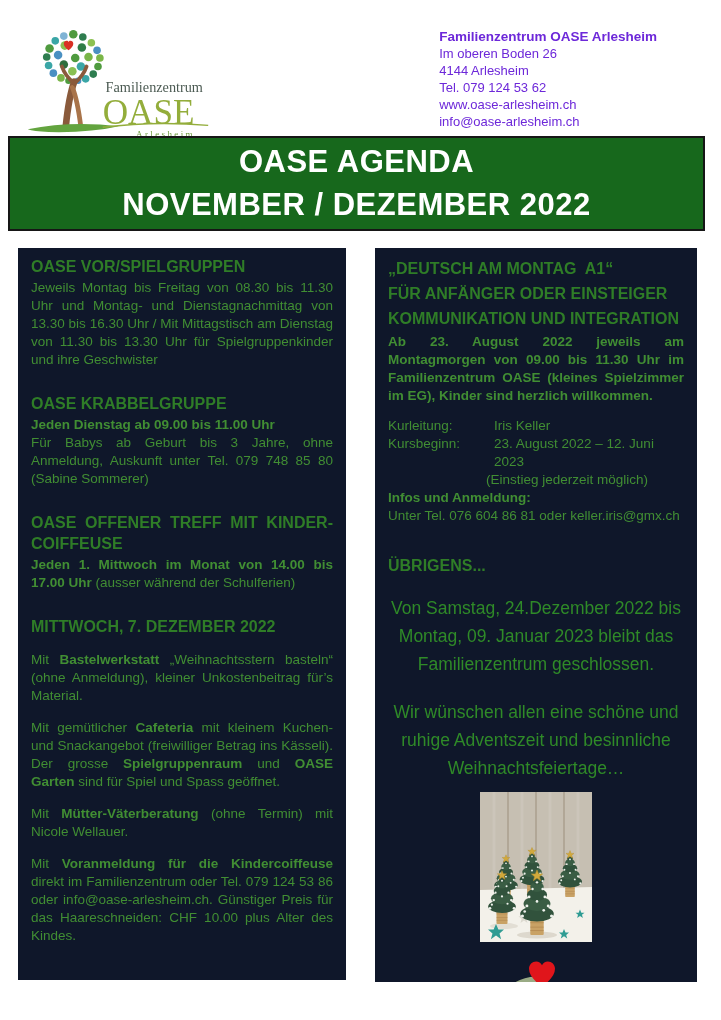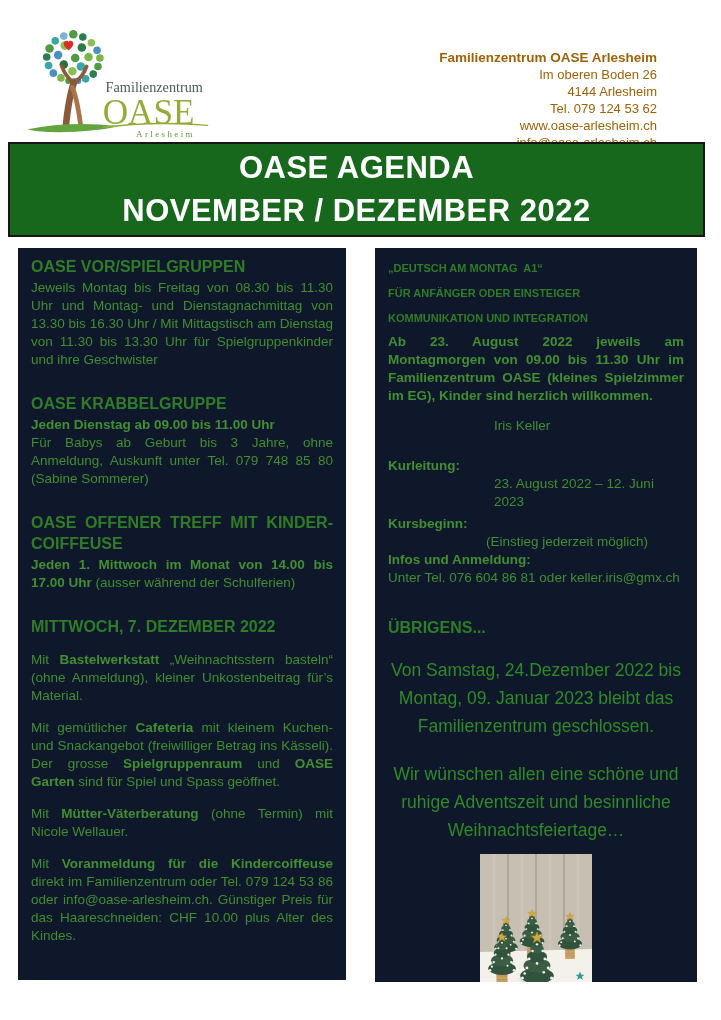--- a/index.html
+++ b/index.html
@@ -1,49 +1,49 @@
 <!DOCTYPE html>
 <html><head>
 <meta charset="utf-8">
 <style>
   html,body{margin:0;padding:0;background:#ffffff;}
   .page{position:relative;width:721px;height:1020px;background:#ffffff;overflow:hidden;
         font-family:"Liberation Sans",sans-serif;}
 
   
   .logo-svg{position:absolute;left:22px;top:28px;}
-  .contact{position:absolute;top:28px;right:64px;text-align:right;
-           color:#a16207;font-size:13px;line-height:17px;margin-top:21px;}
+  .contact{position:absolute;top:28px;right:64px;
+           color:#6d28d9;font-size:13px;line-height:17px;}
   .contact .first{font-weight:bold;font-size:13.5px;}
 
   
-  .banner{position:absolute;left:8px;top:142px;width:693px;height:91px;background:#17681c;
+  .banner{position:absolute;left:8px;top:136px;width:693px;height:91px;background:#17681c;
           border:2px solid #161616;display:flex;flex-direction:column;justify-content:space-evenly;
           align-items:center;}
   .banner div{color:#ffffff;font-weight:bold;font-size:31px;letter-spacing:.5px;}
 
   
   .box{position:absolute;top:248px;background:#0f172a;box-sizing:border-box;padding:8px 13px;
        overflow:hidden;color:#418e33;font-size:13.5px;line-height:18px;}
   .box-left{left:18px;width:328px;height:732px;}
   .box-right{left:375px;width:322px;height:734px;}
 
   h2{color:#2f7d27;font-size:16px;line-height:21px;font-weight:bold;margin:0 0 2px 0;}
-  h2.rt{font-size:11px;line-height:25px;margin:0;}
+  h2.rt{font-size:16px;line-height:25px;margin:0;}
   p{margin:0;}
   .jst{text-align:justify;}
   .b{font-weight:bold;}
   .pre{white-space:pre-wrap;}
   .mt{margin-top:24px;}
   .sp{margin-top:14px;}
   .mt2{margin-top:30px;}
 
   .row{display:flex;margin-top:0;}
   .row.first{margin-top:12px;}
-  .lbl{width:106px;flex:none;font-weight:bold;margin-top:40px;}
+  .lbl{width:106px;flex:none;font-weight:normal;}
   .note{margin-left:98px;}
 
   .center-big{color:#2f8a28;font-weight:normal;font-size:17.5px;line-height:28px;
               text-align:center;margin-top:18px;}
   .center-big.w{margin-top:20px;}
 
   .photo{display:block;margin:10px auto 0;}
   .heart{display:block;margin:12px auto 0;}
 </style>
 </head>

